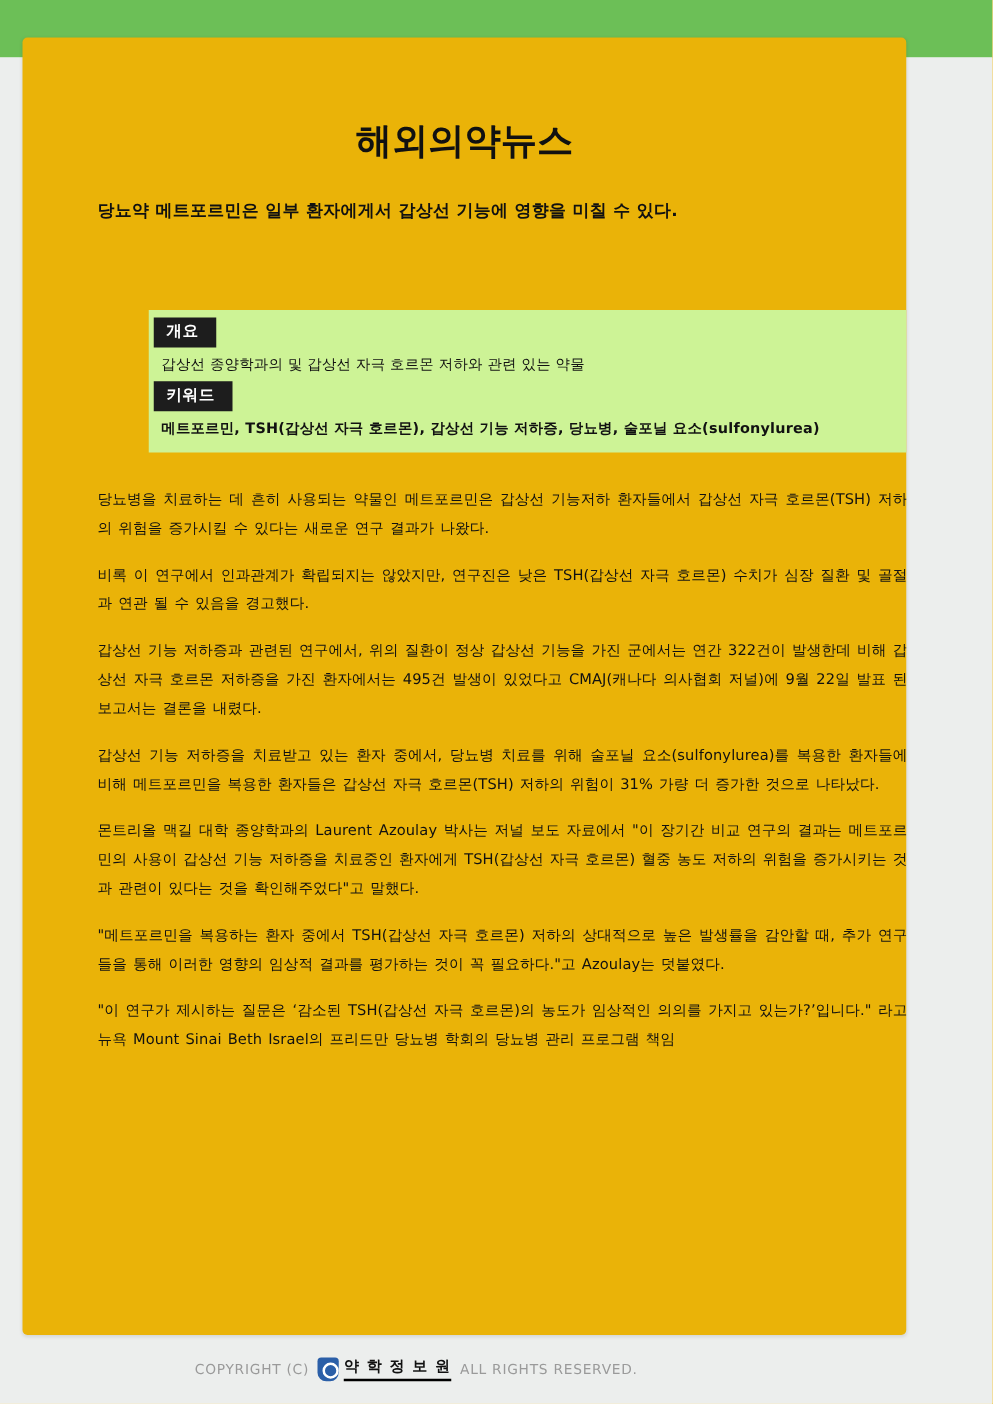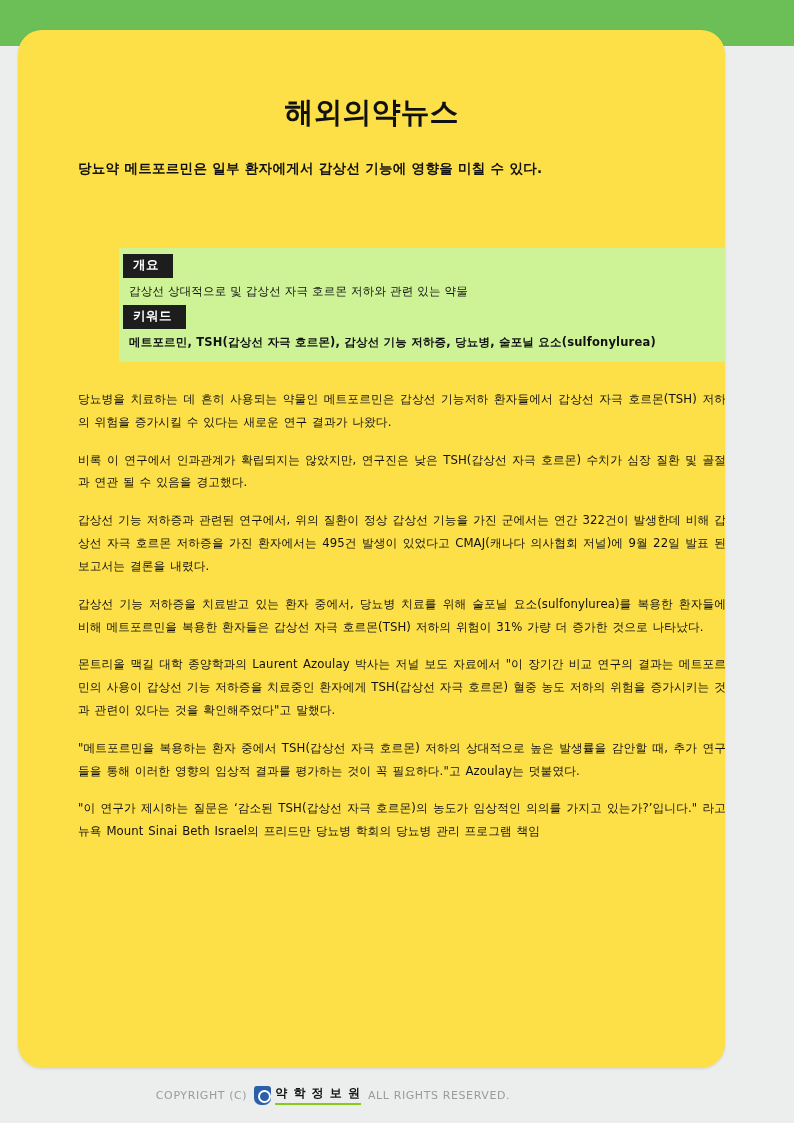--- a/index.html
+++ b/index.html
@@ -33,22 +33,22 @@
     background: #eceeed;
   }
 
   
   #card {
     position: absolute;
     left: 18px;
     top: 30px;
     width: 707px;
     height: 1038px;
-    background: #fde047;
-    border-radius: 24px;
+    background: #eab308;
+    border-radius: 4px;
     box-shadow: 0 1px 3px rgba(0,0,0,0.10);
     overflow: hidden;
   }
 
   #card-inner {
     padding: 55px 60px 0 60px;
   }
 
   .doc-title {
     text-align: center;
@@ -150,39 +150,39 @@
     left: 4px; top: 4px;
     width: 9px; height: 9px;
     border: 2px solid #ffffff;
     border-radius: 50%;
   }
   .logo-text {
     color: #111111;
     font-size: 12px;
     font-weight: bold;
     letter-spacing: 1px;
-    border-bottom: 2px solid #84cc16;
+    border-bottom: 2px solid #000000;
     padding-bottom: 1px;
   }
 </style>
 </head>
 <body>
 
 <div id="top-band"></div>
 <div id="page-bg"></div>
 
 <div id="card">
   <div id="card-inner">
 
     <h1 class="doc-title">해외의약뉴스</h1>
     <div class="doc-subtitle">당뇨약 메트포르민은 일부 환자에게서 갑상선 기능에 영향을 미칠 수 있다.</div>
 
     <div id="summary-block">
       <div class="block-tag">개요</div>
-      <div class="block-text">갑상선 상대적으로 및 갑상선 자극 호르몬 저하와 관련 있는 약물</div>
+      <div class="block-text">갑상선 종양학과의 및 갑상선 자극 호르몬 저하와 관련 있는 약물</div>
       <div class="block-tag tag-row-2">키워드</div>
       <div class="block-text kw">메트포르민, TSH(갑상선 자극 호르몬), 갑상선 기능 저하증, 당뇨병, 술포닐 요소(sulfonylurea)</div>
     </div>
 
     <div id="body-text">
       <p>당뇨병을 치료하는 데 흔히 사용되는 약물인 메트포르민은 갑상선 기능저하 환자들에서 갑상선 자극 호르몬(TSH) 저하의 위험을 증가시킬 수 있다는 새로운 연구 결과가 나왔다.</p>
       <p>비록 이 연구에서 인과관계가 확립되지는 않았지만, 연구진은 낮은 TSH(갑상선 자극 호르몬) 수치가 심장 질환 및 골절과 연관 될 수 있음을 경고했다.</p>
       <p>갑상선 기능 저하증과 관련된 연구에서, 위의 질환이 정상 갑상선 기능을 가진 군에서는 연간 322건이 발생한데 비해 갑상선 자극 호르몬 저하증을 가진 환자에서는 495건 발생이 있었다고 CMAJ(캐나다 의사협회 저널)에 9월 22일 발표 된 보고서는 결론을 내렸다.</p>
       <p>갑상선 기능 저하증을 치료받고 있는 환자 중에서, 당뇨병 치료를 위해 술포닐 요소(sulfonylurea)를 복용한 환자들에 비해 메트포르민을 복용한 환자들은 갑상선 자극 호르몬(TSH) 저하의 위험이 31% 가량 더 증가한 것으로 나타났다.</p>
       <p>몬트리올 맥길 대학 종양학과의 Laurent Azoulay 박사는 저널 보도 자료에서 "이 장기간 비교 연구의 결과는 메트포르민의 사용이 갑상선 기능 저하증을 치료중인 환자에게 TSH(갑상선 자극 호르몬) 혈중 농도 저하의 위험을 증가시키는 것과 관련이 있다는 것을 확인해주었다"고 말했다.</p>

